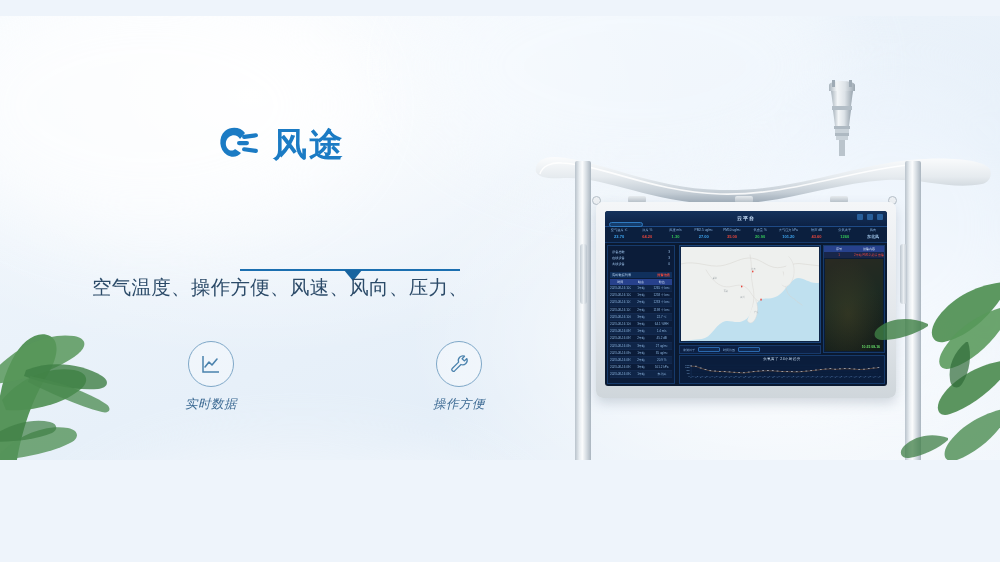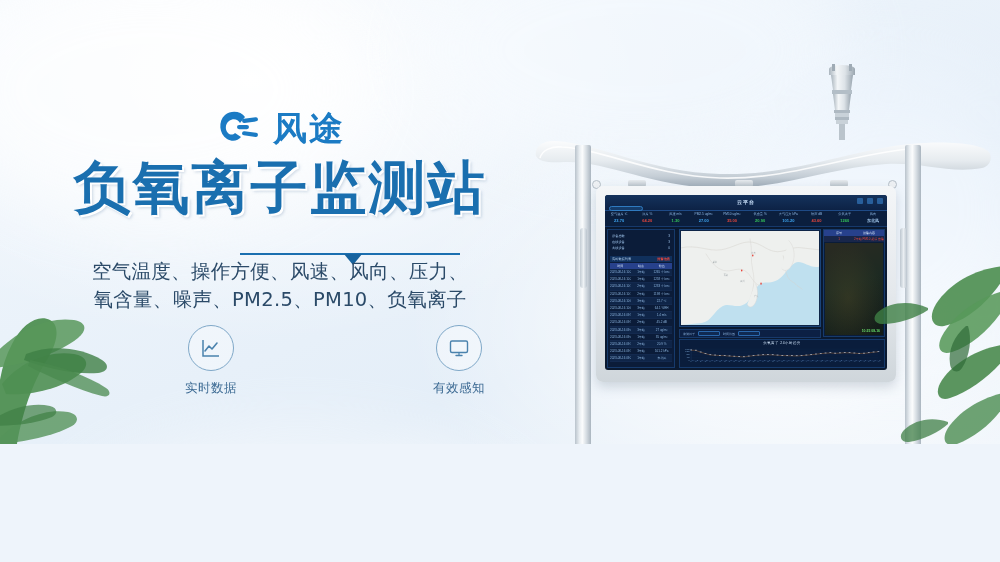--- a/index.html
+++ b/index.html
@@ -9,20 +9,21 @@
     background:#eef4fb;
     position:relative;
   }
   #stage {
     position:absolute; inset:0; width:1000px; height:444px;
     background:
       radial-gradient(ellipse 700px 420px at 25% 18%, #ffffff 0%, rgba(255,255,255,0) 62%),
       radial-gradient(ellipse 620px 380px at 78% 72%, #ffffff 0%, rgba(255,255,255,0) 60%),
       linear-gradient(160deg, #f3f8fd 0%, #eaf2fa 42%, #e4eef8 70%, #eff5fb 100%);
     overflow:hidden;
+    margin-top:16px;
   }
   
   .blob { position:absolute; border-radius:50%; filter:blur(34px); opacity:.55; }
   .b1 { left:-60px; top:-40px; width:420px; height:260px; background:#ffffff; }
   .b2 { left:420px; top:-70px; width:430px; height:240px; background:#f7fbff; }
   .b3 { left:60px;  top:430px; width:480px; height:220px; background:#ffffff; opacity:.45; }
   .b4 { right:-40px; top:60px; width:300px; height:300px; background:#f2f8ff; opacity:.5; }
 
   
   .left { position:absolute; left:0; top:0; width:560px; height:562px; }
@@ -59,21 +60,21 @@
     position:absolute; left:0; right:0; top:258px;
     text-align:center; color:#2b4a68;
     font-size:19.5px; line-height:28px; letter-spacing:.3px;
     font-family:"DejaVu Sans", sans-serif;
   }
 
   .features {
     position:absolute; left:180px; top:325px; width:310px;
     display:flex; justify-content:space-between;
   }
-  .feature { width:62px; text-align:center; }
+  .feature { width:62px; text-align:center;font-style:italic; }
   .feat-circle {
     width:46px; height:46px; margin:0 auto; border-radius:50%;
     border:1.6px solid #7fa8c8; display:flex; align-items:center; justify-content:center;
     background:rgba(255,255,255,.35);
   }
   .feat-label {
     margin-top:9px; font-size:12.5px; color:#3c6a93; letter-spacing:.5px;
     font-family:"DejaVu Sans", sans-serif; white-space:nowrap;
   }
 
@@ -253,55 +254,51 @@
     <div class="logo-row">
       <svg class="logo-mark" viewBox="0 0 48 40">
         <path d="M30 9 C26 3, 16 2, 10 7 C3 13, 4 26, 12 31 C17 34, 23 33, 26 29 L20 25 C18 27, 15 27, 13 25 C10 22, 10 16, 14 13 C18 10, 23 11, 25 15 Z" fill="#1b7bc4"></path>
         <rect x="22" y="17" width="12" height="4.2" rx="2.1" fill="#1b7bc4"></rect>
         <rect x="27" y="10" width="16" height="4.2" rx="2.1" fill="#1b7bc4" transform="rotate(-8 35 12)"></rect>
         <rect x="27" y="24" width="16" height="4.2" rx="2.1" fill="#1b7bc4" transform="rotate(8 35 26)"></rect>
       </svg>
       <span class="logo-text">风途</span>
     </div>
 
-    <div class="headline">负氧离子监测站</div>
 
     <div class="divider">
       <div class="line"></div>
       <div class="tri"></div>
     </div>
 
     <div class="subtitle">
       <div>空气温度、操作方便、风速、风向、压力、</div>
-      <div>氧含量、噪声、PM2.5、PM10、负氧离子</div>
     </div>
 
     <div class="features">
       <div class="feature">
         <div class="feat-circle">
           <svg width="24" height="24" viewBox="0 0 24 24">
             <path d="M4 4 V20 H20" stroke="#4a82ad" stroke-width="1.5" fill="none"></path>
             <path d="M6 15 L10 10 L13 13 L18 7" stroke="#4a82ad" stroke-width="1.6" fill="none" stroke-linejoin="round" stroke-linecap="round"></path>
           </svg>
         </div>
         <div class="feat-label">实时数据</div>
       </div>
 
 
+
       <div class="feature">
         <div class="feat-circle">
           <svg width="24" height="24" viewBox="0 0 24 24">
-            <rect x="3.5" y="5" width="17" height="11.5" rx="1.5" stroke="#4a82ad" stroke-width="1.4" fill="none"></rect>
-            <path d="M9 19.5 H15" stroke="#4a82ad" stroke-width="1.4" stroke-linecap="round"></path>
-            <path d="M12 16.5 V19.5" stroke="#4a82ad" stroke-width="1.2"></path>
+            <path d="M17.5 4.2 a4.6 4.6 0 0 0-5.9 5.9 L5.2 16.5 a1.7 1.7 0 0 0 2.4 2.4 l6.4-6.4 a4.6 4.6 0 0 0 5.9-5.9 L17.3 8.9 15.1 6.7 Z" stroke="#4a82ad" stroke-width="1.3" fill="none" stroke-linejoin="round"></path>
           </svg>
         </div>
-        <div class="feat-label">有效感知</div>
+        <div class="feat-label">操作方便</div>
       </div>
-
     </div>
   </div>
 
   <div class="station">
 
     <svg class="canopy" viewBox="0 0 465 62">
       <defs>
         <linearGradient id="cg" x1="0" y1="0" x2="0" y2="1">
           <stop offset="0%" stop-color="#fbfcfd"></stop>
           <stop offset="42%" stop-color="#e6ebef"></stop>

